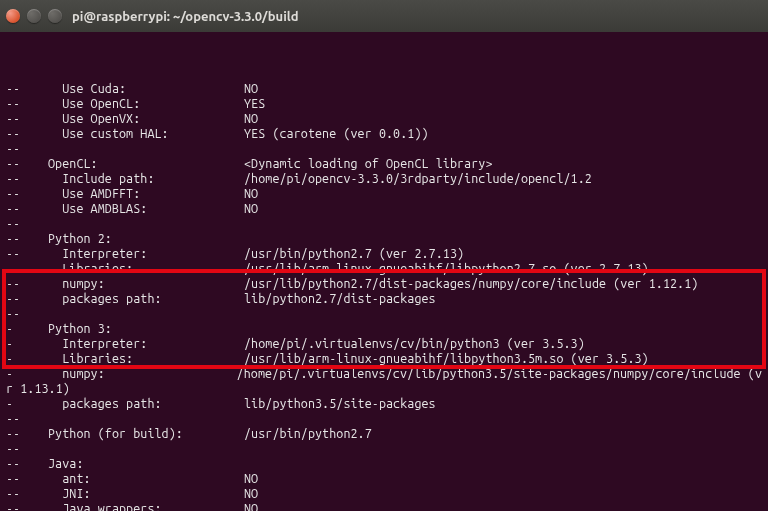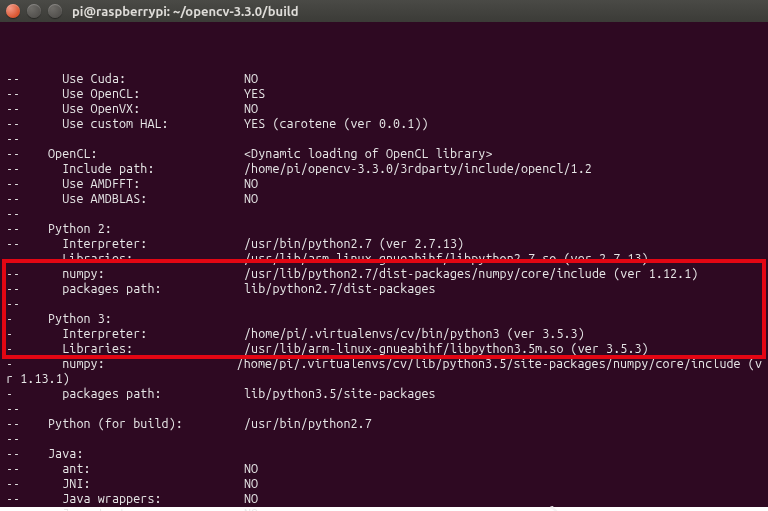--- a/index.html
+++ b/index.html
@@ -1,16 +1,16 @@
 <!DOCTYPE html>
 <html><head>
 <meta charset="utf-8">
 <style>
   html,body{margin:0;padding:0;width:768px;height:511px;overflow:hidden;font-family:"Ubuntu Mono","DejaVu Sans Mono",monospace;font-size:12.5px;line-height:15px;}
-  .titlebar{height:22px;background:linear-gradient(#4a4a46,#3b3b37);display:flex;align-items:center;padding:0 6px;color:#dedcd8;font-family:Ubuntu,Arial,sans-serif;font-size:13px;font-weight:700;}
+  .titlebar{height:32px;background:linear-gradient(#4a4a46,#3b3b37);display:flex;align-items:center;padding:0 6px;color:#dedcd8;font-family:Ubuntu,Arial,sans-serif;font-size:13px;font-weight:700;}
   .wbtn{width:14px;height:14px;border-radius:50%;margin-right:7px;box-shadow:inset 0 1px 1px rgba(255,255,255,.25),0 1px 1px rgba(0,0,0,.4);}
   .close{background:radial-gradient(circle at 30% 30%,#f39a87,#d9542f 70%);}
   .min,.max{background:radial-gradient(circle at 30% 30%,#6e6c68,#54524f 70%);}
   .title-text{margin-left:3px;}
   .term{background:#2e0922;color:#e7e7e7;width:768px;height:485px;padding:4px 6px 0 6px;box-sizing:border-box;white-space:pre;position:relative;letter-spacing:.1px;}
   .row{display:flex;}
   .c1{width:7px;}       
   .c2{width:7px;}       
   .gap{width:28px;}     
   .lbl{width:196px;}    

